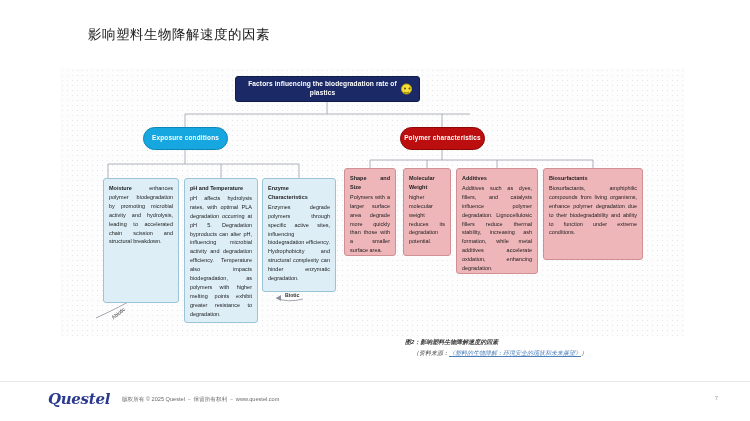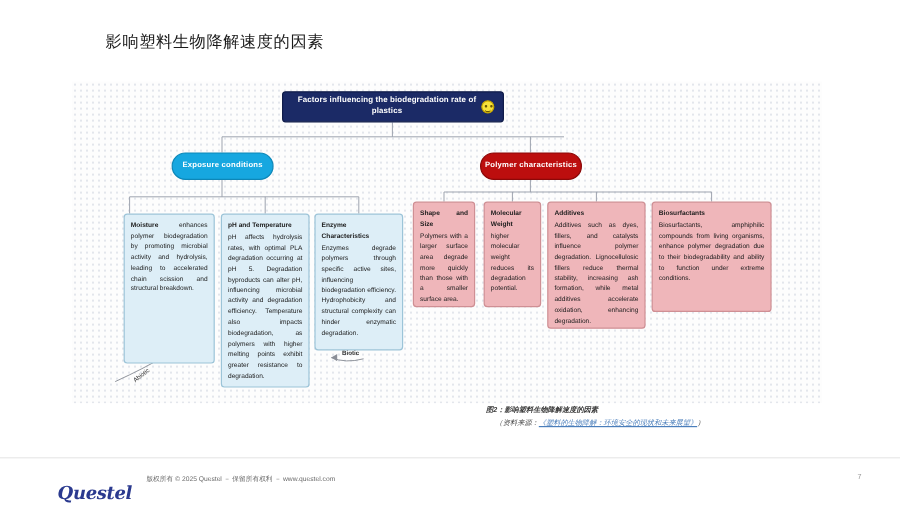--- a/index.html
+++ b/index.html
@@ -99,21 +99,21 @@
   }
   .caption .cap-title { font-weight: bold; font-style: italic; color: #3a3a3a; }
   .caption .cap-src { display: block; padding-left: 8px; font-style: italic; }
   .caption .cap-link { color: #4a7ebb; text-decoration: underline; }
 
   
   .footer-rule {
     position: absolute; left: 0; top: 381px; width: 750px; height: 1px; background: #e8e8e8;
   }
   .logo {
-    position: absolute; left: 48px; top: 402px;
+    position: absolute; left: 48px; top: 390px;
     font-family: "DejaVu Serif", serif; font-weight: bold; font-style: italic;
     font-size: 15px; color: #2b3a8f; letter-spacing: -0.3px;
   }
   .copyright {
     position: absolute; left: 122px; top: 396px;
     font-size: 5.6px; color: #6a6a6a; white-space: nowrap;
   }
   .page-num {
     position: absolute; right: 32px; top: 395px;
     font-size: 6px; color: #9a9a9a;

